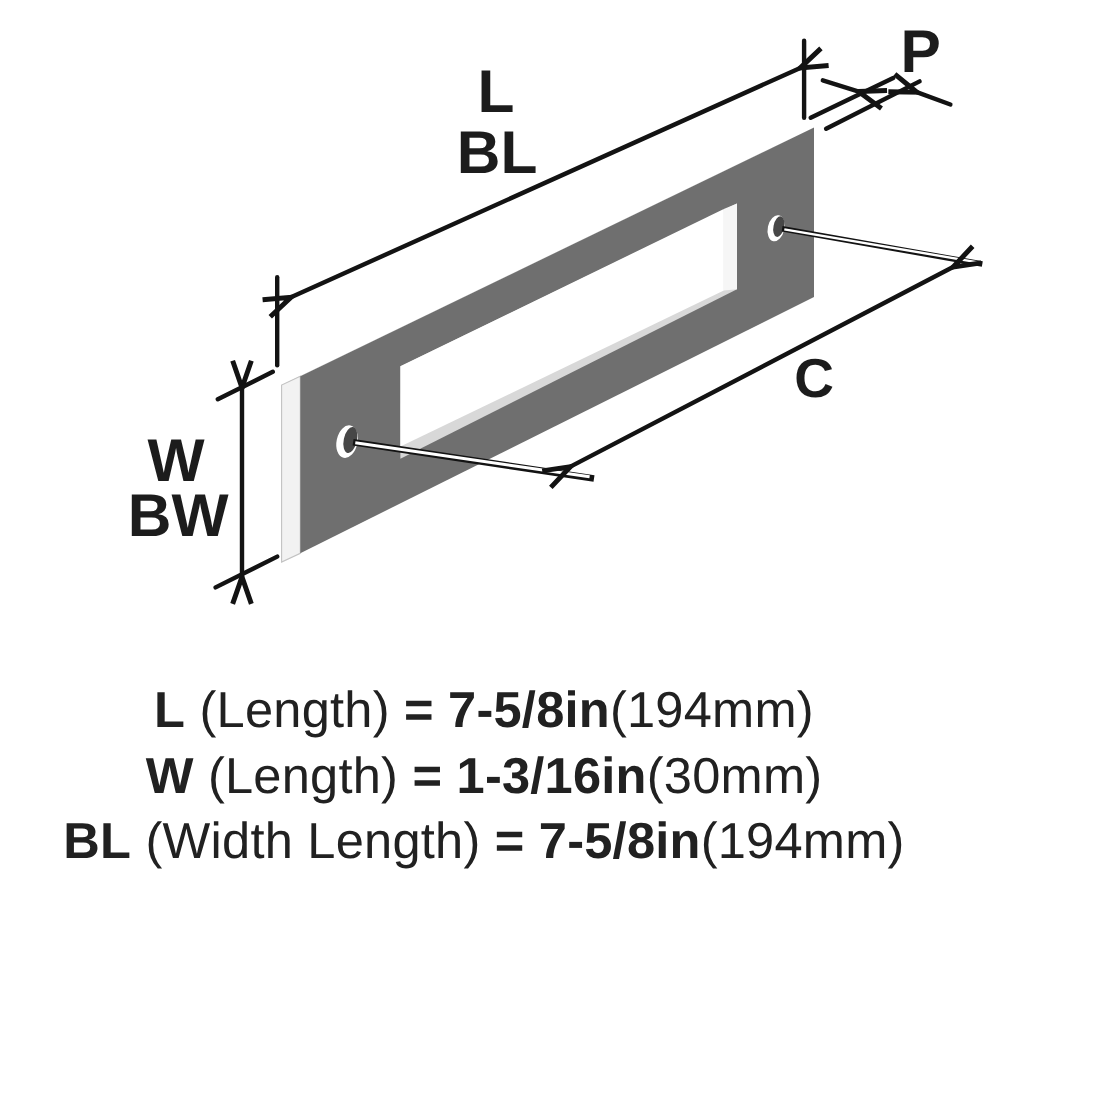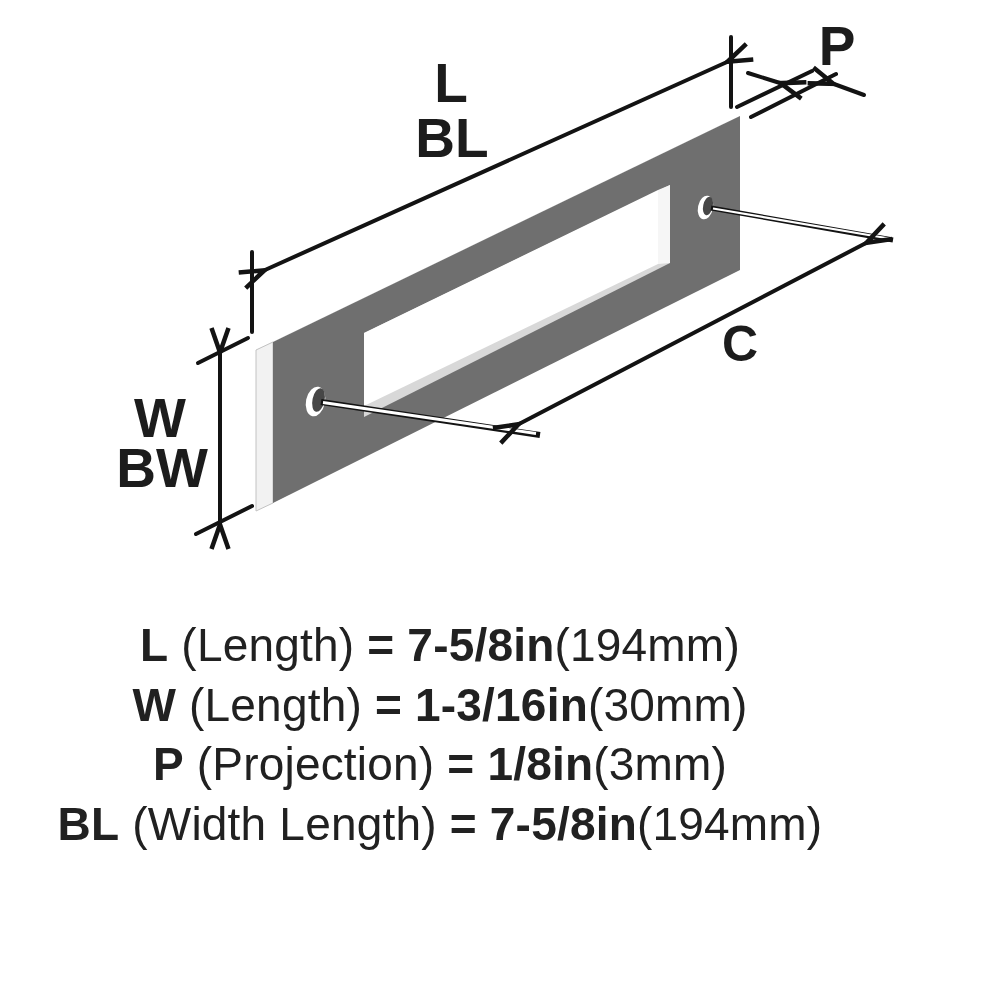--- a/index.html
+++ b/index.html
@@ -77,17 +77,16 @@
     <text class="dim-label big" x="452" y="157" text-anchor="middle">BL</text>
     <text class="dim-label big" x="837" y="65" text-anchor="middle">P</text>
     <text class="dim-label mid" x="740" y="361" text-anchor="middle">C</text>
     <text class="dim-label big" x="160" y="437" text-anchor="middle">W</text>
     <text class="dim-label big" x="162" y="487" text-anchor="middle">BW</text>
   </svg>
 
   <div class="specs">
     <div class="spec-line"><span class="spec-b">L</span> <span class="spec-r">(Length)</span> <span class="spec-b">=</span> <span class="spec-b">7-5/8in</span><span class="spec-r">(194mm)</span></div>
     <div class="spec-line"><span class="spec-b">W</span> <span class="spec-r">(Length)</span> <span class="spec-b">=</span> <span class="spec-b">1-3/16in</span><span class="spec-r">(30mm)</span></div>
-    <div class="spec-line"><span class="spec-b">P</span> <span class="spec-r">(Projection)</span> <span class="spec-b">=</span> <span class="spec-b">1/8in</span><span class="spec-r">(3mm)</span></div>
     <div class="spec-line"><span class="spec-b">BL</span> <span class="spec-r">(Width Length)</span> <span class="spec-b">=</span> <span class="spec-b">7-5/8in</span><span class="spec-r">(194mm)</span></div>
   </div>
 
 </div>
 
 </body></html>

